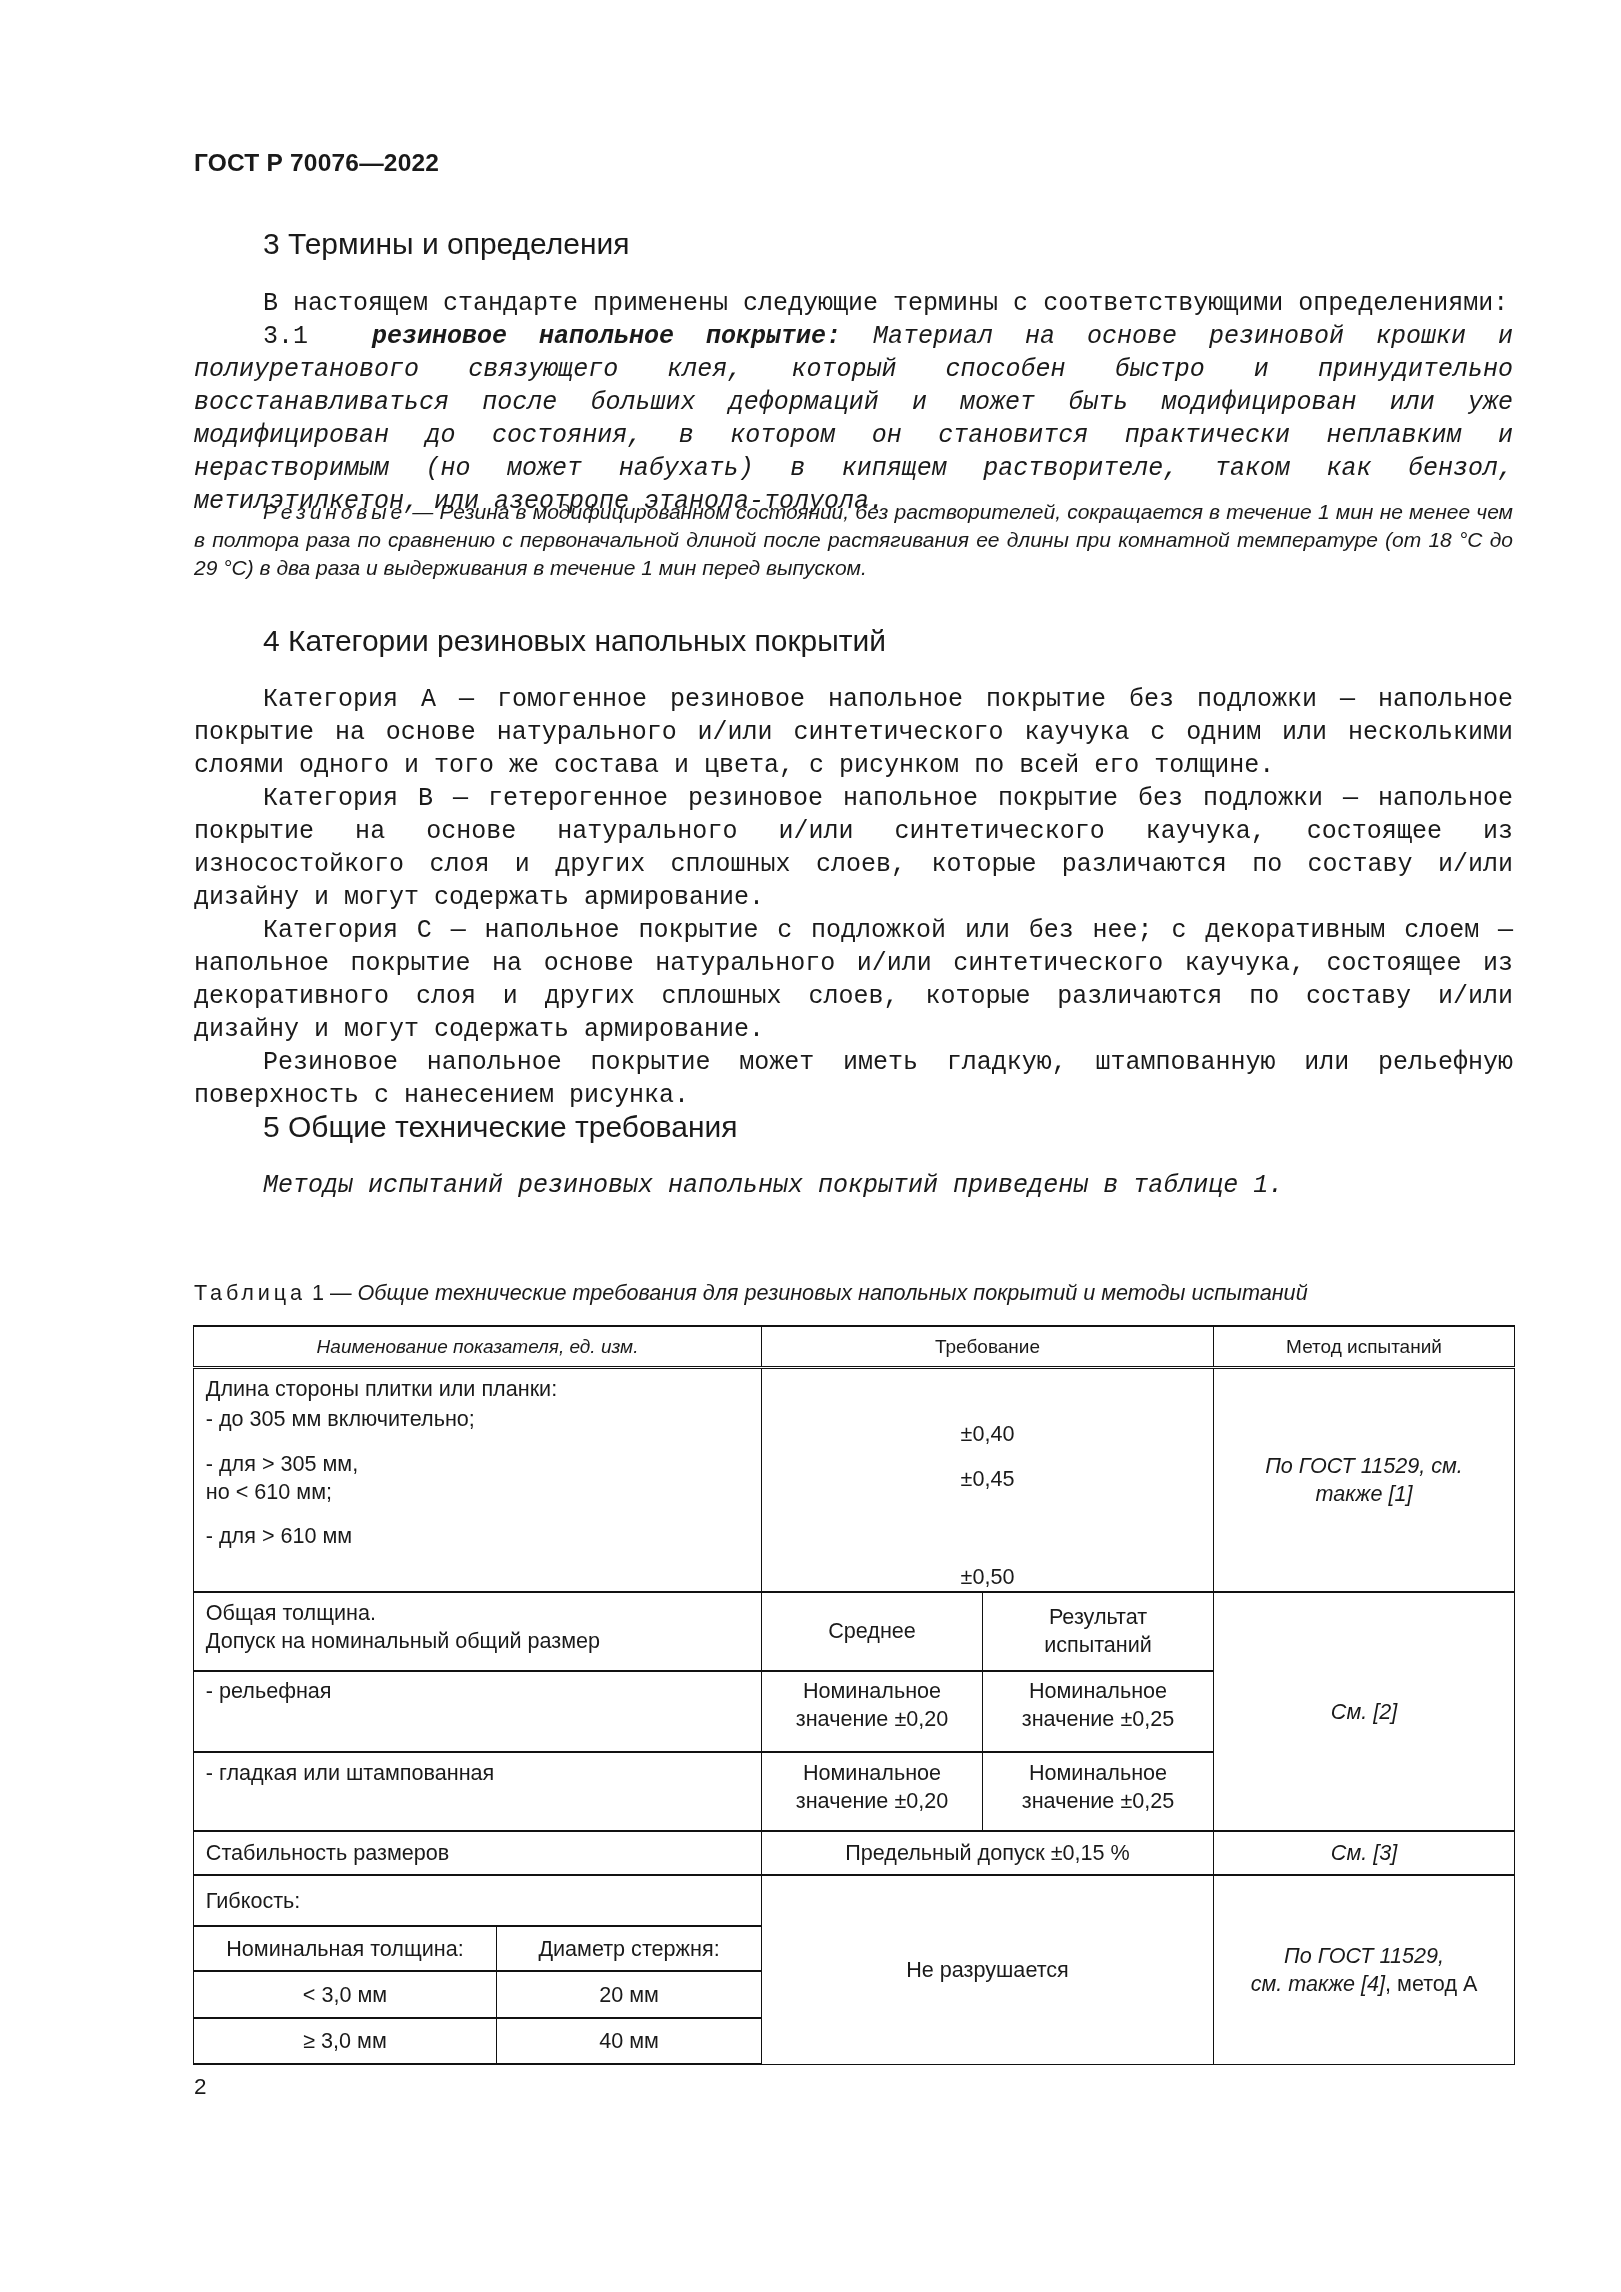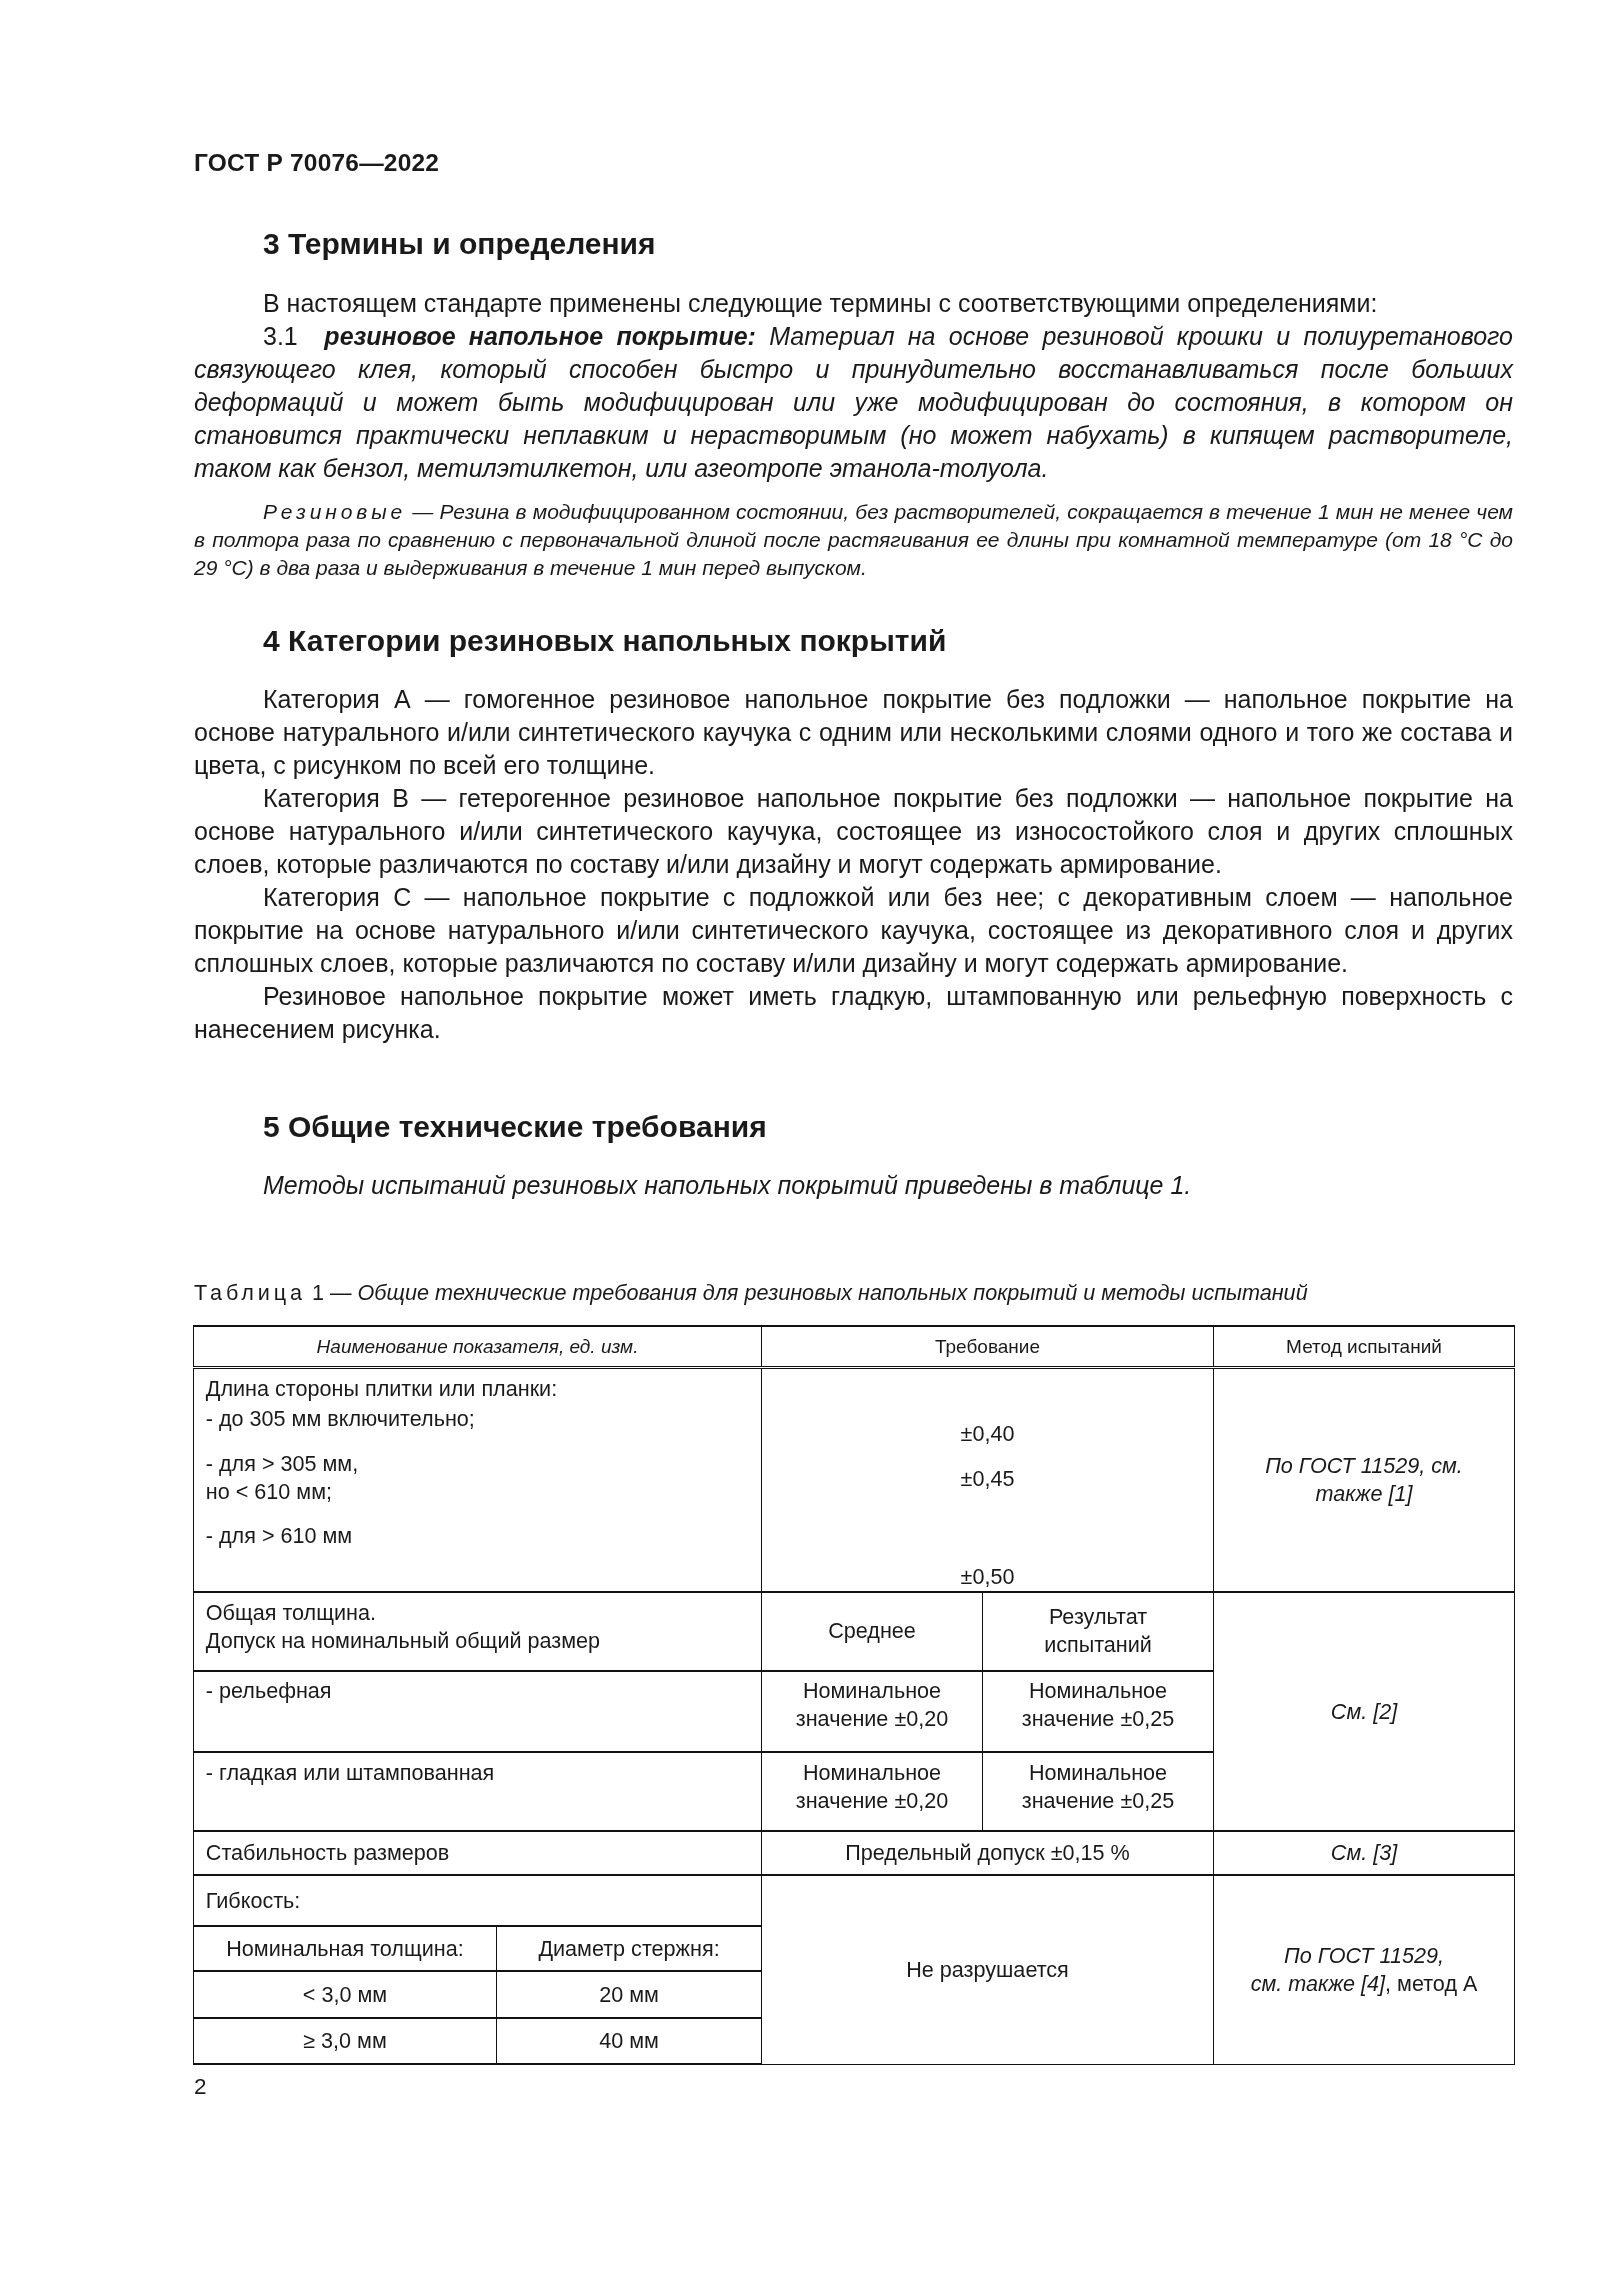--- a/index.html
+++ b/index.html
@@ -1,22 +1,22 @@
 <!DOCTYPE html>
 <html><head>
 <meta charset="utf-8">
 <style>
   html, body { margin: 0; padding: 0; background: #ffffff; }
   body { width: 1621px; height: 2293px; position: relative; overflow: hidden;
          font-family: "Liberation Sans", sans-serif; color: #1a1a1a; }
   .abs { position: absolute; }
   .running-header { left: 194px; top: 149px; font-size: 24.5px; font-weight: bold; letter-spacing: 0.2px; }
-  .h2 { left: 263px; font-size: 30px; font-weight: bold; }
+  .h2 { left: 263px; font-size: 30px; font-weight: normal; }
   .block { left: 194px; width: 1319px; font-size: 25px; line-height: 33px; text-align: justify; }
-  .block p { margin: 0; text-indent: 69px; }
+  .block p { margin: 0; text-indent: 69px; font-family: Liberation Mono, monospace; }
   .it { font-style: italic; }
   .bi { font-style: italic; font-weight: bold; }
   .note { left: 194px; width: 1319px; font-size: 21px; line-height: 28px; font-style: italic; text-align: justify; }
   .note p { margin: 0; text-indent: 69px; }
   .spaced { letter-spacing: 3.9px; }
   .caption { left: 194px; width: 1333px; font-size: 21.6px; white-space: nowrap; }
   .pagenum { left: 194px; top: 2074px; font-size: 22.5px; }
 
   
   table.t { position: absolute; left: 193px; top: 1325px; width: 1320px;

